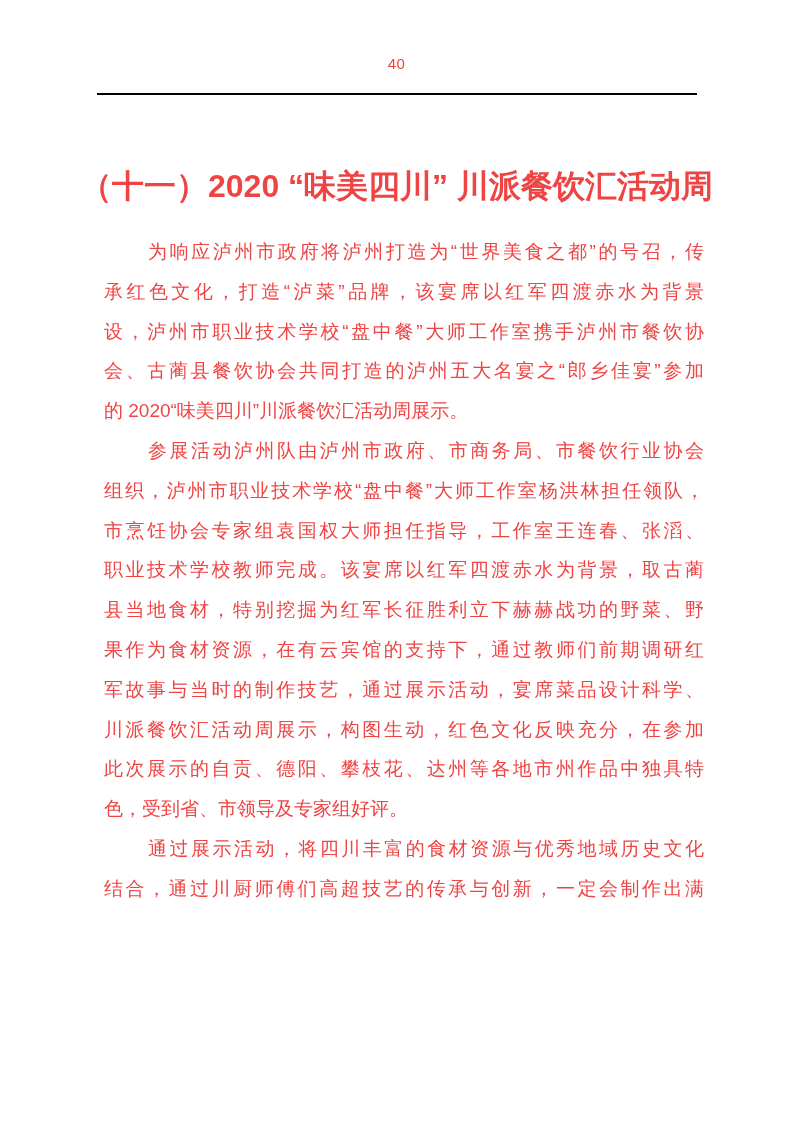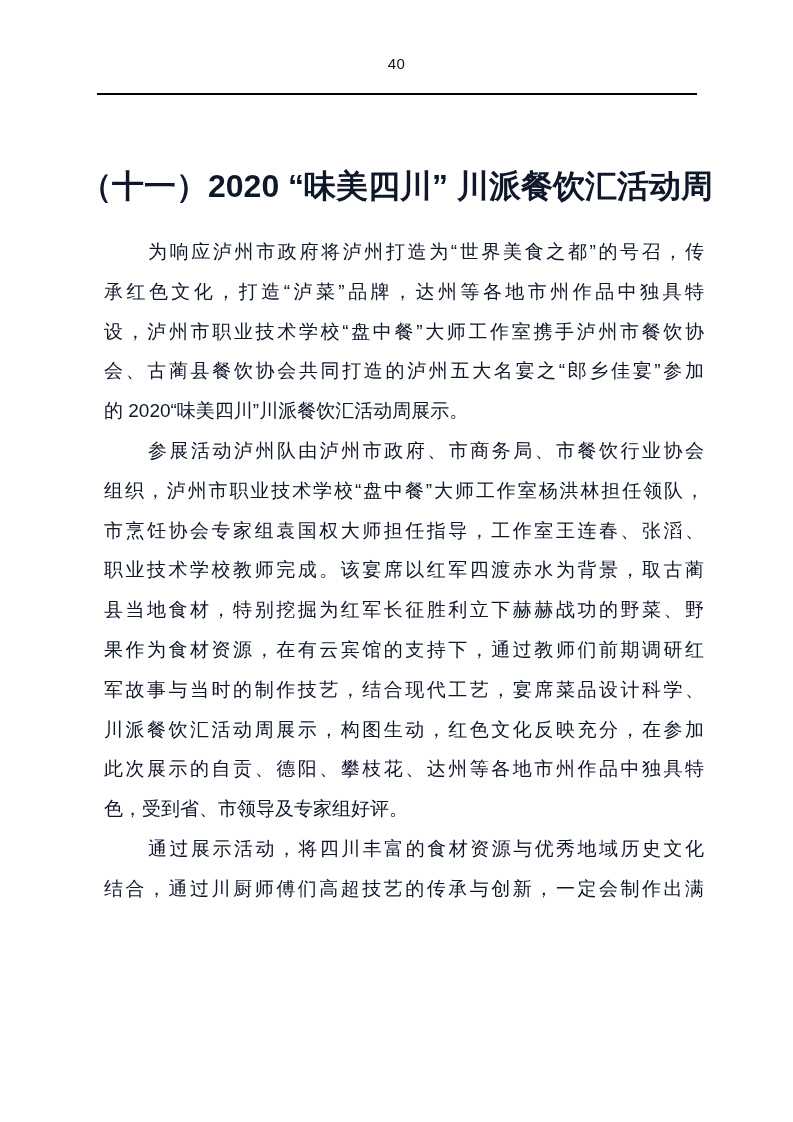--- a/index.html
+++ b/index.html
@@ -5,21 +5,21 @@
   html, body {
     margin: 0;
     padding: 0;
     background: #ffffff;
   }
   .page {
     position: relative;
     width: 793px;
     height: 1069px;
     background: #ffffff;
-    color: #0f172a;
+    color: #ef4444;
     font-family: "Liberation Sans", sans-serif;
     overflow: hidden;
   }
   .page-number {
     position: absolute;
     top: 55px;
     left: 0;
     width: 100%;
     text-align: center;
     font-size: 15px;
@@ -66,30 +66,30 @@
 </style>
 </head>
 <body>
 
 <div class="page">
   <div class="page-number">40</div>
   <div class="header-rule"></div>
   <div class="doc-title">（十一）2020 “味美四川” 川派餐饮汇活动周</div>
   <div class="body-text">
       <div class="line indent">为响应泸州市政府将泸州打造为“世界美食之都”的号召，传</div>
-      <div class="line">承红色文化，打造“泸菜”品牌，达州等各地市州作品中独具特</div>
+      <div class="line">承红色文化，打造“泸菜”品牌，该宴席以红军四渡赤水为背景</div>
       <div class="line">设，泸州市职业技术学校“盘中餐”大师工作室携手泸州市餐饮协</div>
       <div class="line">会、古蔺县餐饮协会共同打造的泸州五大名宴之“郎乡佳宴”参加</div>
       <div class="line para-end">的 2020“味美四川”川派餐饮汇活动周展示。</div>
       <div class="line indent">参展活动泸州队由泸州市政府、市商务局、市餐饮行业协会</div>
       <div class="line">组织，泸州市职业技术学校“盘中餐”大师工作室杨洪林担任领队，</div>
       <div class="line">市烹饪协会专家组袁国权大师担任指导，工作室王连春、张滔、</div>
       <div class="line">职业技术学校教师完成。该宴席以红军四渡赤水为背景，取古蔺</div>
       <div class="line">县当地食材，特别挖掘为红军长征胜利立下赫赫战功的野菜、野</div>
       <div class="line">果作为食材资源，在有云宾馆的支持下，通过教师们前期调研红</div>
-      <div class="line">军故事与当时的制作技艺，结合现代工艺，宴席菜品设计科学、</div>
+      <div class="line">军故事与当时的制作技艺，通过展示活动，宴席菜品设计科学、</div>
       <div class="line">川派餐饮汇活动周展示，构图生动，红色文化反映充分，在参加</div>
       <div class="line">此次展示的自贡、德阳、攀枝花、达州等各地市州作品中独具特</div>
       <div class="line para-end">色，受到省、市领导及专家组好评。</div>
       <div class="line indent">通过展示活动，将四川丰富的食材资源与优秀地域历史文化</div>
       <div class="line">结合，通过川厨师傅们高超技艺的传承与创新，一定会制作出满</div>
     </div>
 </div>
 
 </body></html>

